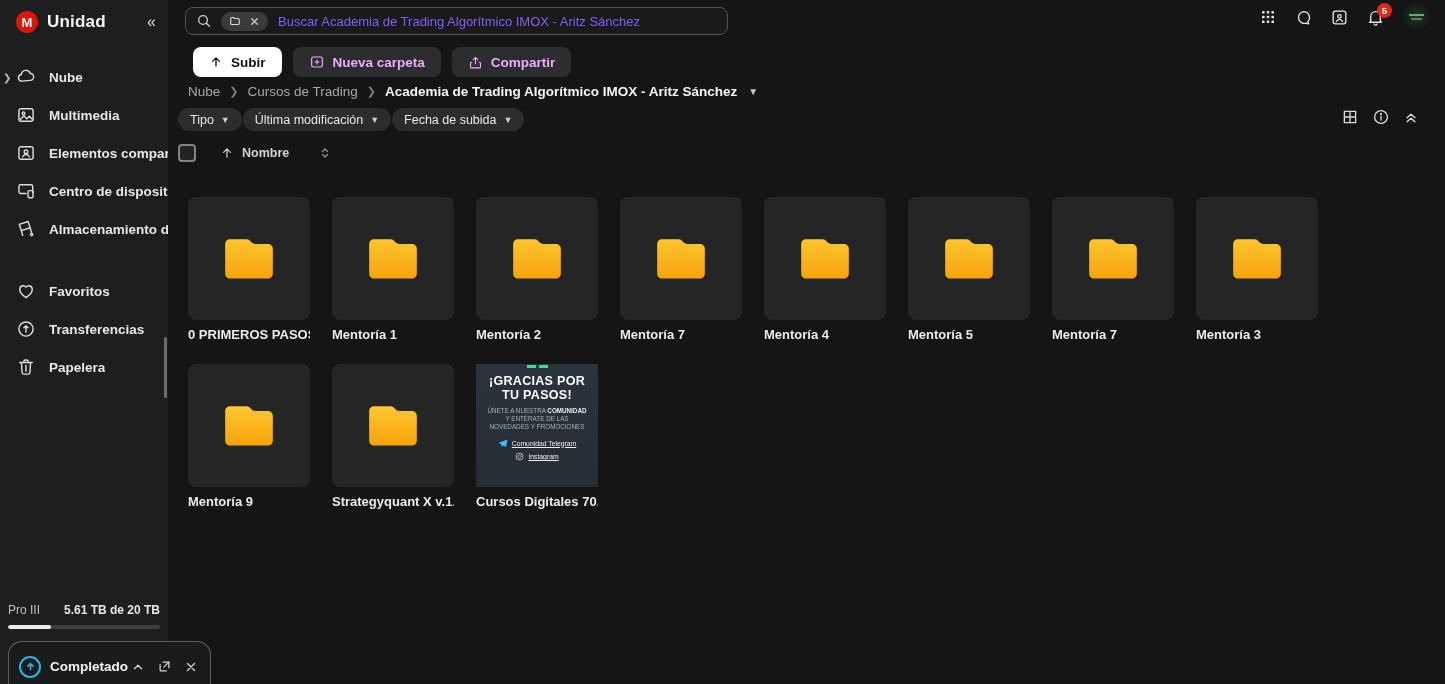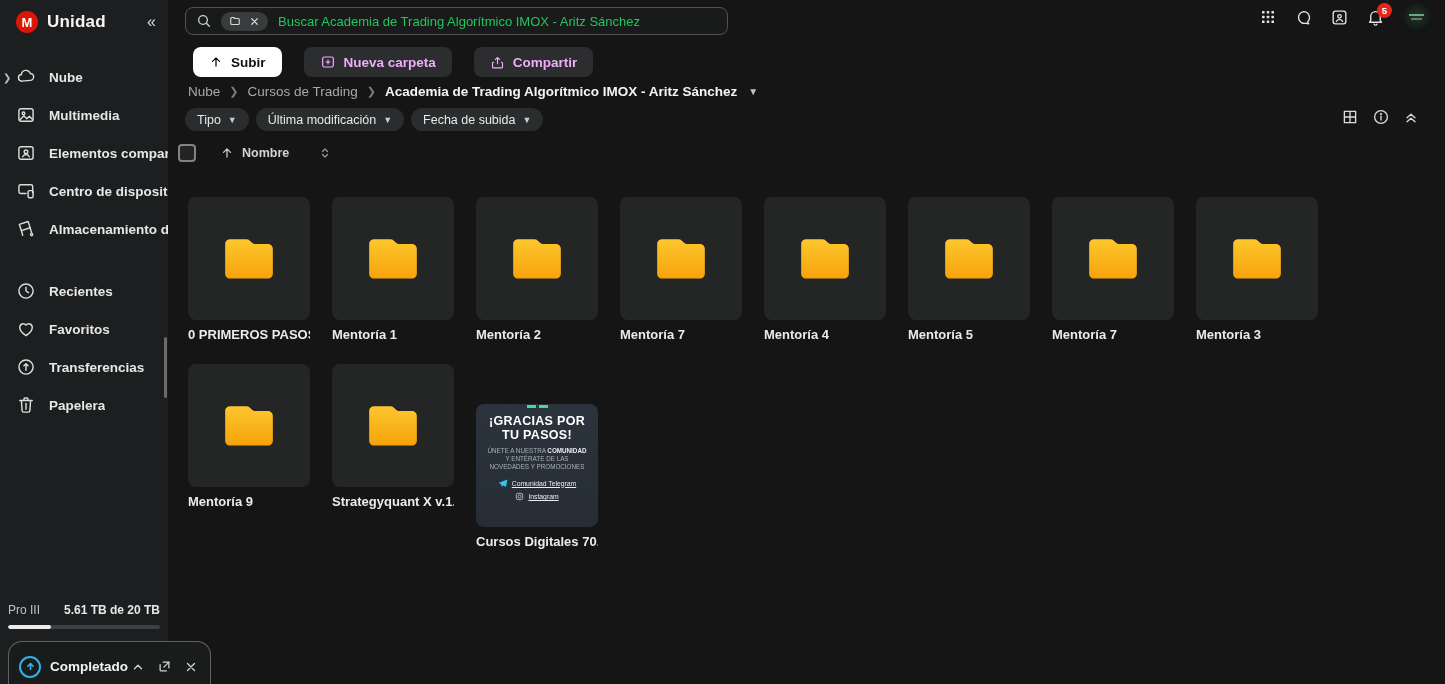--- a/index.html
+++ b/index.html
@@ -44,51 +44,51 @@
   .tr-actions svg { cursor:pointer; }
 
   
   .main { position:absolute; left:168px; top:0; width:1277px; height:684px; background:#141514; }
   .search { position:absolute; left:17px; top:7px; width:543px; height:28px;
     background:#191a1a; border:1px solid #515253; border-radius:8px;
     display:flex; align-items:center; padding:0 10px; }
   .search-ico { color:#cfd0d0; }
   .scope-pill { display:flex; align-items:center; gap:8px; background:#3a3b3c;
     border-radius:10px; height:19px; padding:0 8px; margin-left:9px; color:#d9dada; }
-  .search-placeholder { color:#22c55e; font-size:13px; margin-left:10px; overflow:hidden; white-space:nowrap; }
+  .search-placeholder { color:#8b5cf6; font-size:13px; margin-left:10px; overflow:hidden; white-space:nowrap; }
   .top-icons { position:absolute; right:14px; top:0; height:34px; display:flex;
     align-items:center; gap:17px; color:#e3e4e4; }
   .top-icons > div { cursor:pointer; }
   .bell-wrap { position:relative; }
   .badge { position:absolute; top:-5px; right:-7px; min-width:15px; height:15px;
     background:#E5261B; border-radius:8px; color:#fff; font-size:9.5px; font-weight:bold;
     display:flex; align-items:center; justify-content:center; padding:0 3px; }
   .avatar { width:29px; height:29px; border-radius:50%;
     background:radial-gradient(circle at 50% 45%, #24342a 0%, #101712 70%);
     position:relative; overflow:hidden; }
   .avatar i { position:absolute; left:7px; width:15px; height:2px; background:#79c98f; opacity:.8; }
   .avatar i.l1 { top:11px; } .avatar i.l2 { top:15px; width:11px; left:9px; opacity:.55; }
 
   
-  .toolbar { position:absolute; left:25px; top:47px; display:flex; gap:22px; }
+  .toolbar { position:absolute; left:25px; top:47px; display:flex; gap:11px; }
   .btn { height:30px; display:flex; align-items:center; gap:8px; border-radius:8px;
     padding:0 16px; font-size:13.5px; font-weight:bold; cursor:pointer; border:none; }
   .btn-primary { background:#ffffff; color:#111; }
   .btn-dark { background:#2c2d2e; color:#f0abfc; }
 
   
   .breadcrumb { position:absolute; left:20px; top:84px; display:flex; align-items:center;
     gap:9px; font-size:13.5px; }
   .crumb { color:#a7a8a9; cursor:pointer; }
   .crumb-sep { color:#7c7d7e; font-size:11px; }
   .crumb-current { color:#f5f5f5; font-weight:bold; }
   .crumb-caret { color:#c2c3c3; font-size:10px; margin-left:2px; cursor:pointer; }
 
   
-  .chips { position:absolute; left:17px; top:108px; display:flex; gap:7px; }
+  .chips { position:absolute; left:10px; top:108px; display:flex; gap:1px; }
   .chip { height:23px; background:#2b2c2d; border-radius:12px; display:flex; align-items:center;
     gap:7px; padding:0 12px; color:#e7e8e8; font-size:12.5px; cursor:pointer; }
   .chip .caret { font-size:9px; color:#cbcccc; }
   .view-controls { position:absolute; right:26px; top:108px; display:flex; align-items:center;
     gap:13px; color:#dadbdb; }
   .view-controls > div { cursor:pointer; }
 
   
   .list-header { position:absolute; left:10px; top:144px; display:flex; align-items:center; }
   .checkbox { width:18px; height:18px; border:2px solid #828384; border-radius:4px;
@@ -100,23 +100,23 @@
   
   .grid { position:absolute; left:20px; top:197px; display:grid;
     grid-template-columns:repeat(8, 122px); column-gap:22px; row-gap:22px; }
   .cell { width:122px; }
   .tile { width:122px; height:123px; background:#242525; border-radius:8px;
     display:flex; align-items:center; justify-content:center; cursor:pointer; overflow:hidden; }
   .file-label { margin-top:7px; color:#eaebeb; font-size:13px; font-weight:600;
     white-space:nowrap; overflow:hidden; }
 
   
-  .thumb { width:122px; height:123px; border-radius:8px; cursor:pointer; overflow:hidden;
+  .thumb { width:122px; height:123px; border-radius:0; cursor:pointer; overflow:hidden;
     background:linear-gradient(180deg,#2b333d 0%, #262d36 100%);
-    display:flex; flex-direction:column; align-items:center; text-align:center; position:relative;margin-top:40px; }
+    display:flex; flex-direction:column; align-items:center; text-align:center; position:relative; }
   .thumb-toplogo { margin-top:1px; display:flex; gap:3px; }
   .thumb-toplogo i { width:9px; height:3px; background:#3ddba4; display:block; }
   .thumb-title { color:#fff; font-weight:bold; font-size:12.5px; line-height:14px; margin-top:6px; letter-spacing:.3px; }
   .thumb-body { color:#a8b1ba; font-size:6.3px; line-height:8px; margin-top:5px; width:104px; }
   .thumb-body b { color:#e8ecef; }
   .thumb-link { display:flex; align-items:center; gap:4px; margin-top:7px; color:#e9edf0;
     font-size:6.8px; }
   .thumb-link .txt { text-decoration:underline; }
   .thumb-link.second { margin-top:4px; }
   .tg { color:#36c6f0; }
@@ -185,29 +185,20 @@
         <svg viewBox="0 0 24 24" width="20" height="20" fill="none" stroke="currentColor" stroke-width="1.7" stroke-linecap="round" stroke-linejoin="round">
             <path d="M4 6.5 14.5 3l2.5 7.5L6.5 14Z"></path>
             <path d="M6.5 14l1.5 5.5"></path>
             <path d="M17 10.5l1.3 4.8"></path>
             <path d="M19.5 17.5c.9 1.2.4 2.5-.8 2.5s-1.7-1.3-.8-2.5l.8-1Z"></path>
           </svg>
       </span>
       <span class="nav-label">Almacenamiento de objetos</span>
     </div>
     <div class="nav-gap"></div>
-    <div class="nav-item">
-      <span class="nav-ico">
-        <svg viewBox="0 0 24 24" width="20" height="20" fill="none" stroke="currentColor" stroke-width="1.7" stroke-linecap="round" stroke-linejoin="round">
-            <circle cx="12" cy="12" r="8.5"></circle>
-            <path d="M12 7.5V12l3 2"></path>
-          </svg>
-      </span>
-      <span class="nav-label">Recientes</span>
-    </div>
     <div class="nav-item">
       <span class="nav-ico">
         <svg viewBox="0 0 24 24" width="20" height="20" fill="none" stroke="currentColor" stroke-width="1.7" stroke-linecap="round" stroke-linejoin="round">
             <path d="M12 20s-7.5-4.7-7.5-10a4.2 4.2 0 0 1 7.5-2.6A4.2 4.2 0 0 1 19.5 10c0 5.3-7.5 10-7.5 10Z"></path>
           </svg>
       </span>
       <span class="nav-label">Favoritos</span>
     </div>
     <div class="nav-item">
       <span class="nav-ico">

